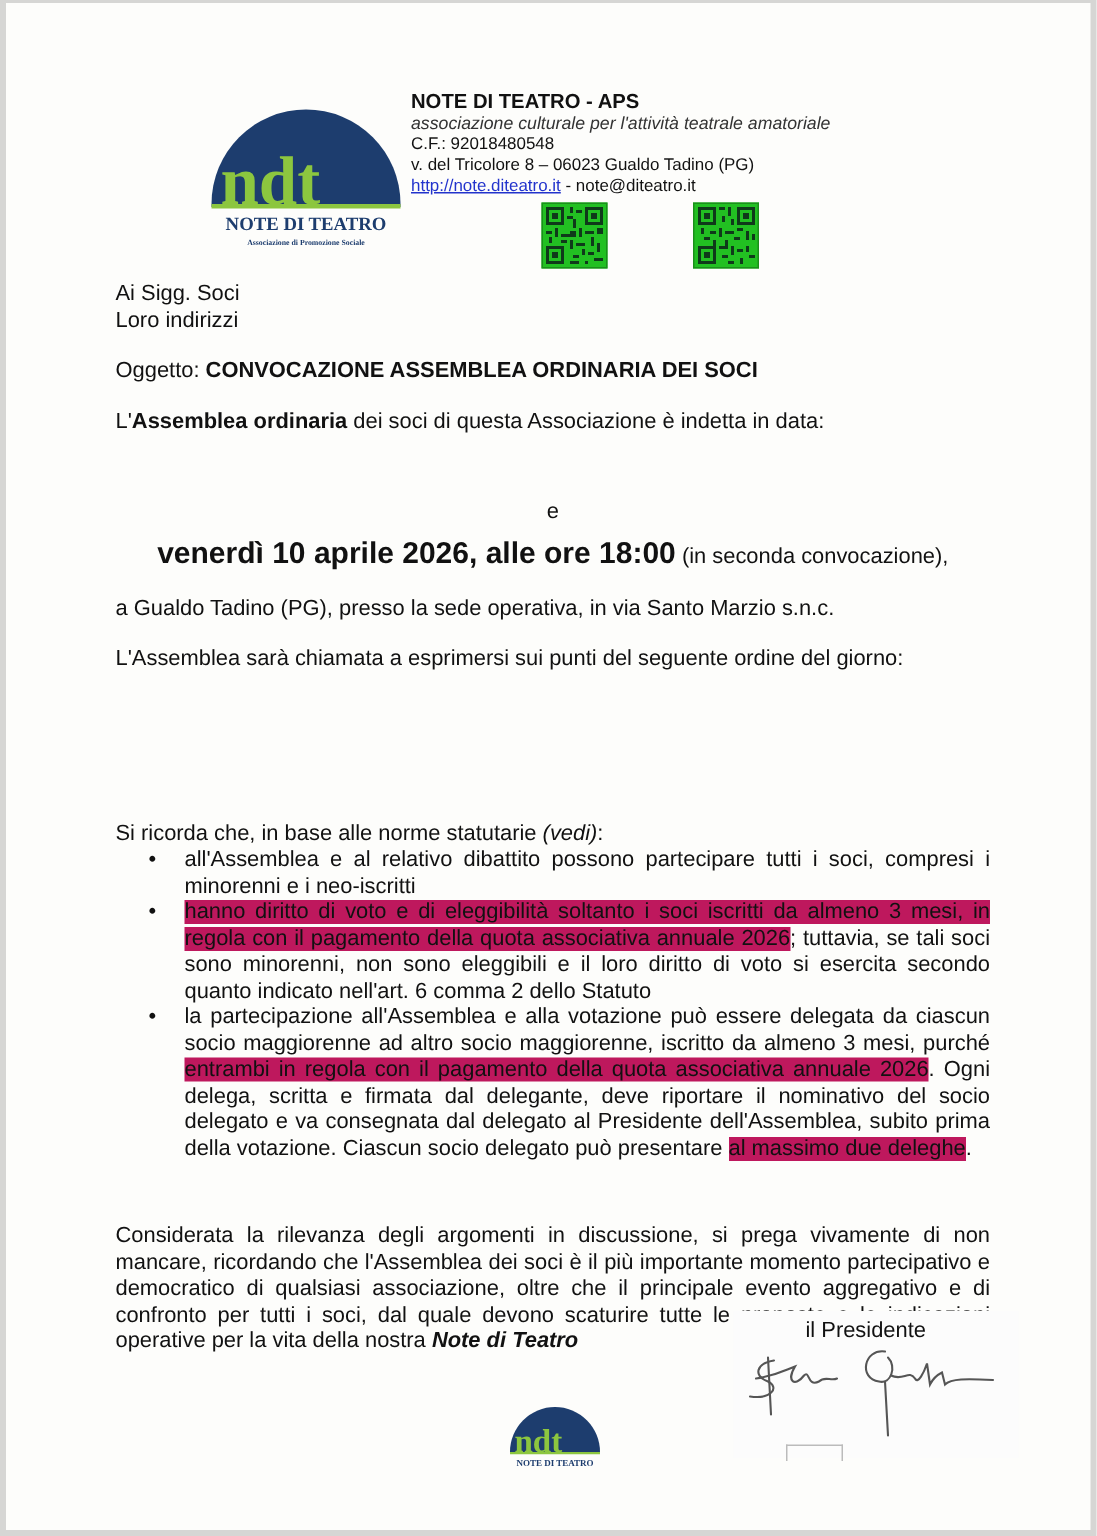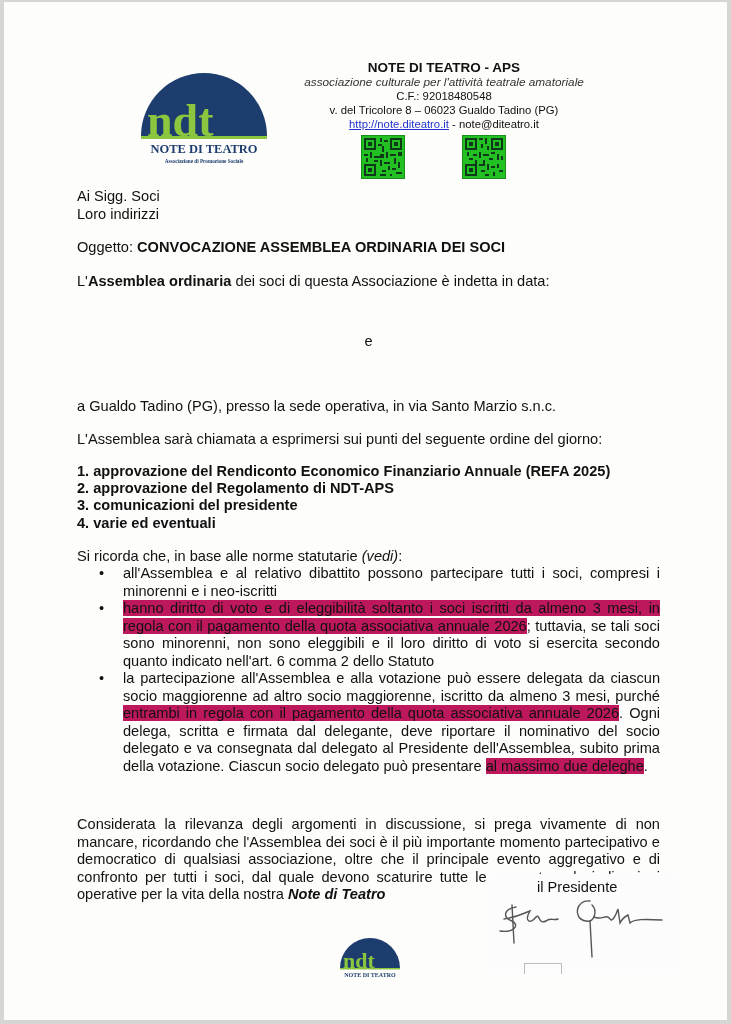--- a/index.html
+++ b/index.html
@@ -13,21 +13,21 @@
   }
   .page {
     position: absolute; left: 4px; top: 2px; width: 723px; height: 1018px;
     background: #fdfdfb;
   }
   .abs { position: absolute; }
   
   .logo-big { left: 135px; top: 58px; width: 130px; height: 110px; }
   .logo-small { left: 334px; top: 930px; width: 64px; height: 52px; }
   
-  .hdr { left: 270px; width: 340px; text-align: center; font-size: 11.3px; line-height: 15px; }
+  .hdr { left: 270px; width: 340px; font-size: 11.3px; line-height: 15px; }
   .hdr-title { top: 58px; font-weight: bold; font-size: 13.5px; }
   .hdr-sub { top: 73px; font-style: italic; font-weight: normal; color: #333; font-size: 11.8px; }
   .hdr-cf { top: 87px; }
   .hdr-addr { top: 101px; }
   .hdr-web { top: 115px; }
   .hdr-web a { color: #2233cc; text-decoration: underline; margin-top: 32px; }
   .qr { width: 42px; height: 42px; top: 133px; background: #22c022; border: 1px solid #1a901a; }
   .qr1 { left: 357px; }
   .qr2 { left: 458px; }
   .qr svg { width: 100%; height: 100%; display: block; }
@@ -156,31 +156,28 @@
     <span>Oggetto: </span><span class="b">CONVOCAZIONE ASSEMBLEA ORDINARIA DEI SOCI</span>
   </div>
 
   <div class="abs txt" style="top:271px;">
     <span>L'</span><span class="b">Assemblea ordinaria</span><span> dei soci di questa Associazione è indetta in data:</span>
   </div>
 
 
   <div class="abs txt center" style="top:331px;">e</div>
 
+  <div class="abs" style="left:73px; width:583px; top:355px; text-align:center; line-height:24px;">
+    <span class="b" style="font-size:20px;">venerdì 10 aprile 2026, alle ore 18:00</span><span style="font-size:14.6px;"> (in seconda convocazione),</span>
+  </div>
 
   <div class="abs txt" style="top:396px;">a Gualdo Tadino (PG), presso la sede operativa, in via Santo Marzio s.n.c.</div>
 
   <div class="abs txt" style="top:429px;">L'Assemblea sarà chiamata a esprimersi sui punti del seguente ordine del giorno:</div>
 
-  <div class="abs ord" style="top:461px;">
-    <div>1. approvazione del Rendiconto Economico Finanziario Annuale (REFA 2025)</div>
-    <div>2. approvazione del Regolamento di NDT-APS</div>
-    <div>3. comunicazioni del presidente</div>
-    <div>4. varie ed eventuali</div>
-  </div>
 
   <div class="abs txt" style="top:546px;">
     <span>Si ricorda che, in base alle norme statutarie </span><span class="i">(vedi)</span><span>:</span>
   </div>
 
   <div class="abs bullets" style="top:563px;">
     <div class="bullet">
       <span>all'Assemblea e al relativo dibattito possono partecipare tutti i soci, compresi i minorenni e i neo-iscritti</span>
     </div>
     <div class="bullet">

